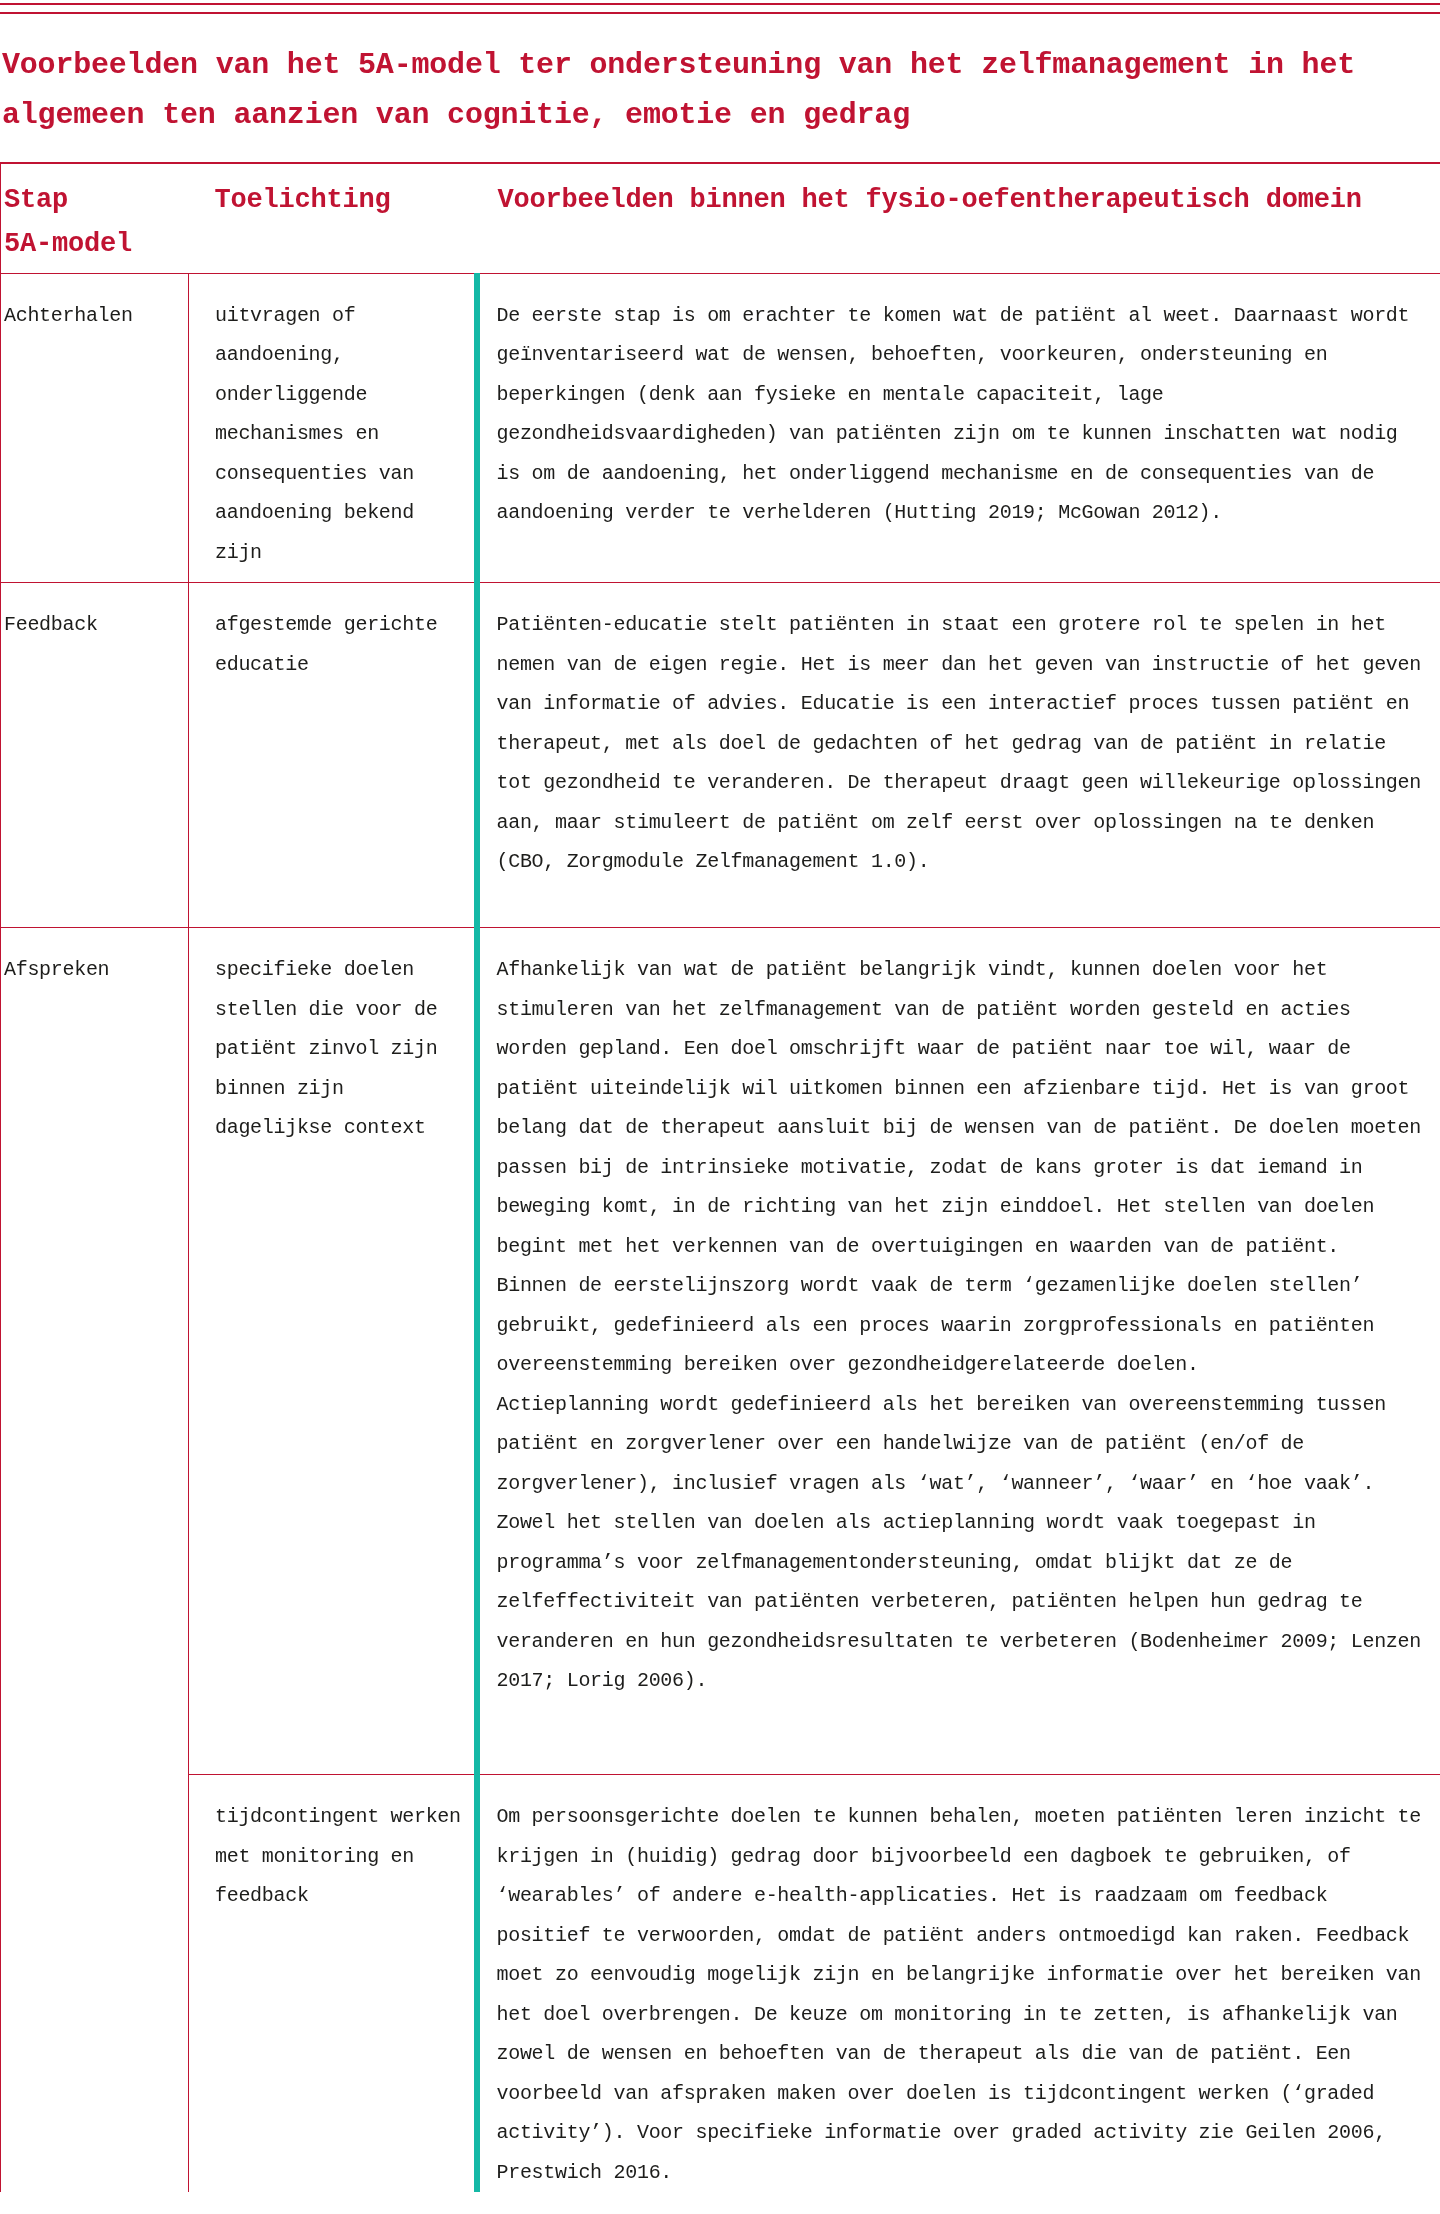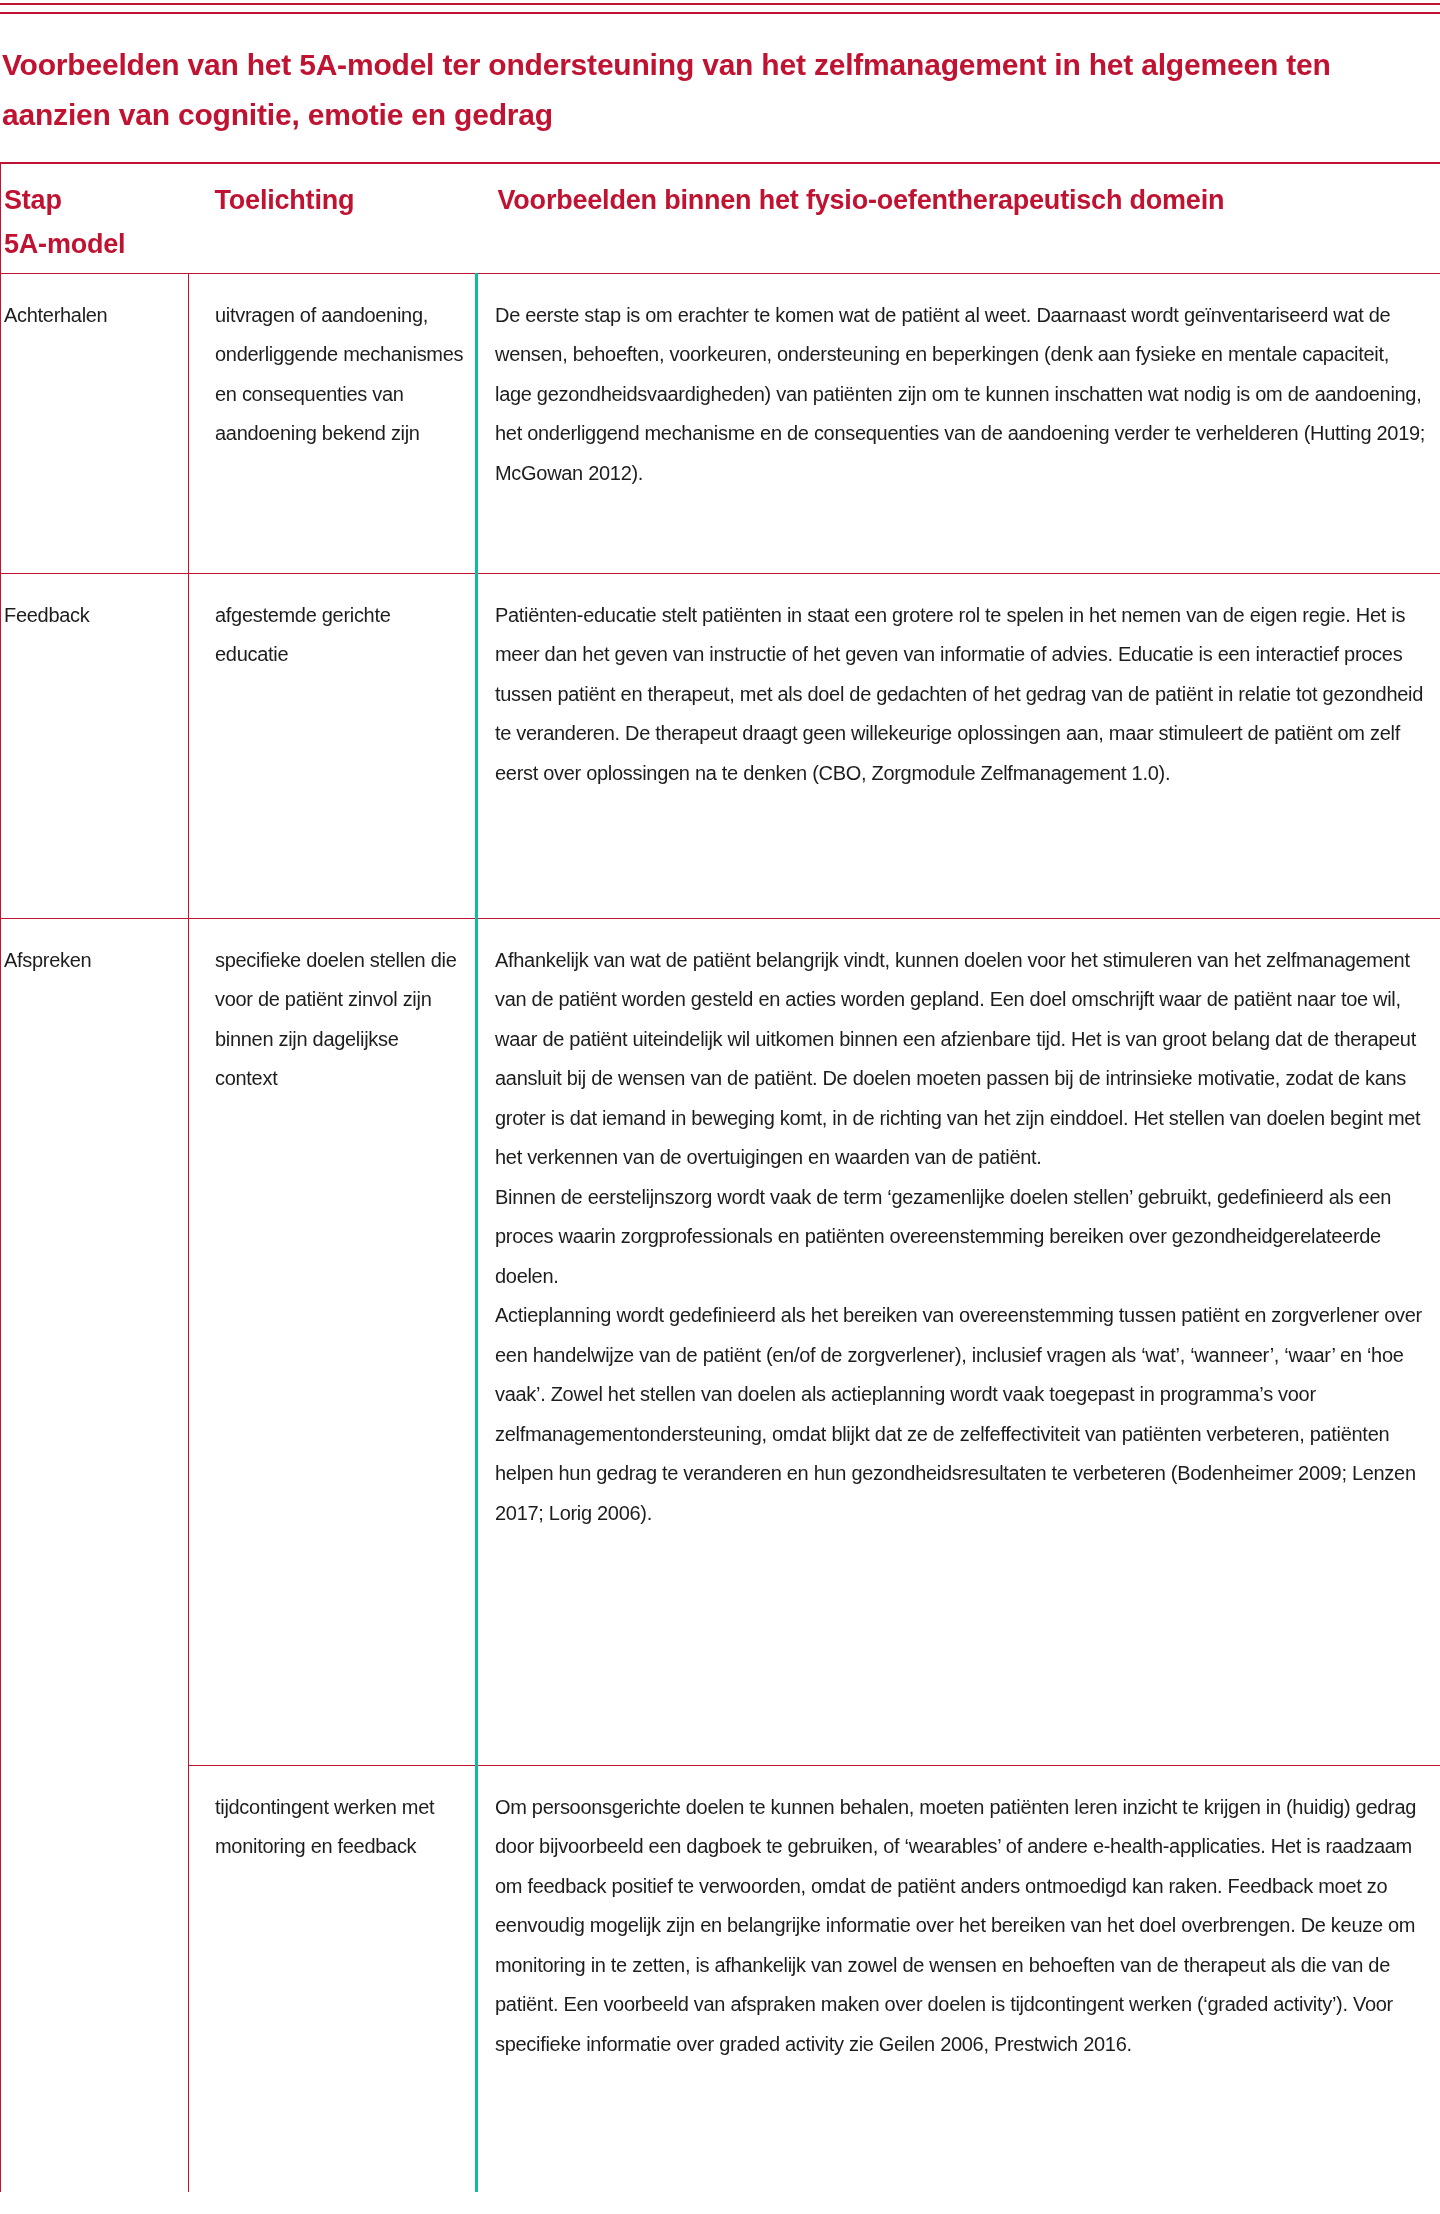--- a/index.html
+++ b/index.html
@@ -5,21 +5,21 @@
   html, body {
     margin: 0;
     padding: 0;
     background: #ffffff;
   }
   .page {
     position: relative;
     width: 1440px;
     height: 2192px;
     background: #ffffff;
-    font-family: Liberation Sans, sans-serif;
+    font-family: Liberation Mono, monospace;
     color: #1d1d1b;
     overflow: hidden;
     box-sizing: border-box;
   }
   .rule {
     background: #c01332;
     width: 1440px;
   }
   .rule-top-1 { height: 2px; margin-top: 3px; }
   .rule-top-2 { height: 2px; margin-top: 7px; }
@@ -63,21 +63,21 @@
   th.c2 { padding-left: 26px; }
   th.c3 { padding-left: 21px; }
   td {
     font-size: 20px;
     line-height: 39.5px;
     letter-spacing: -0.3px;
     border-bottom: 1.5px solid #c01332;
     padding: 22px 10px 10px 0;
   }
   td.c1 { padding-left: 3px;  border-right: 1px solid #c01332; }
-  td.c2 { padding-left: 26px; border-right: 3px solid #14b8a6; margin-top: 48px; }
+  td.c2 { padding-left: 26px; border-right: 6px solid #14b8a6; margin-top: 48px; }
   td.c3 { padding-left: 17px; }
   tr.row-header { height: 110px; margin-left: 35px; }
   tr.row-1 { height: 300px; }
   tr.row-2 { height: 345px; }
   tr.row-3 { height: 847px; }
   tr.row-4 { height: 456px; }
 </style>
 </head>
 <body>
 

